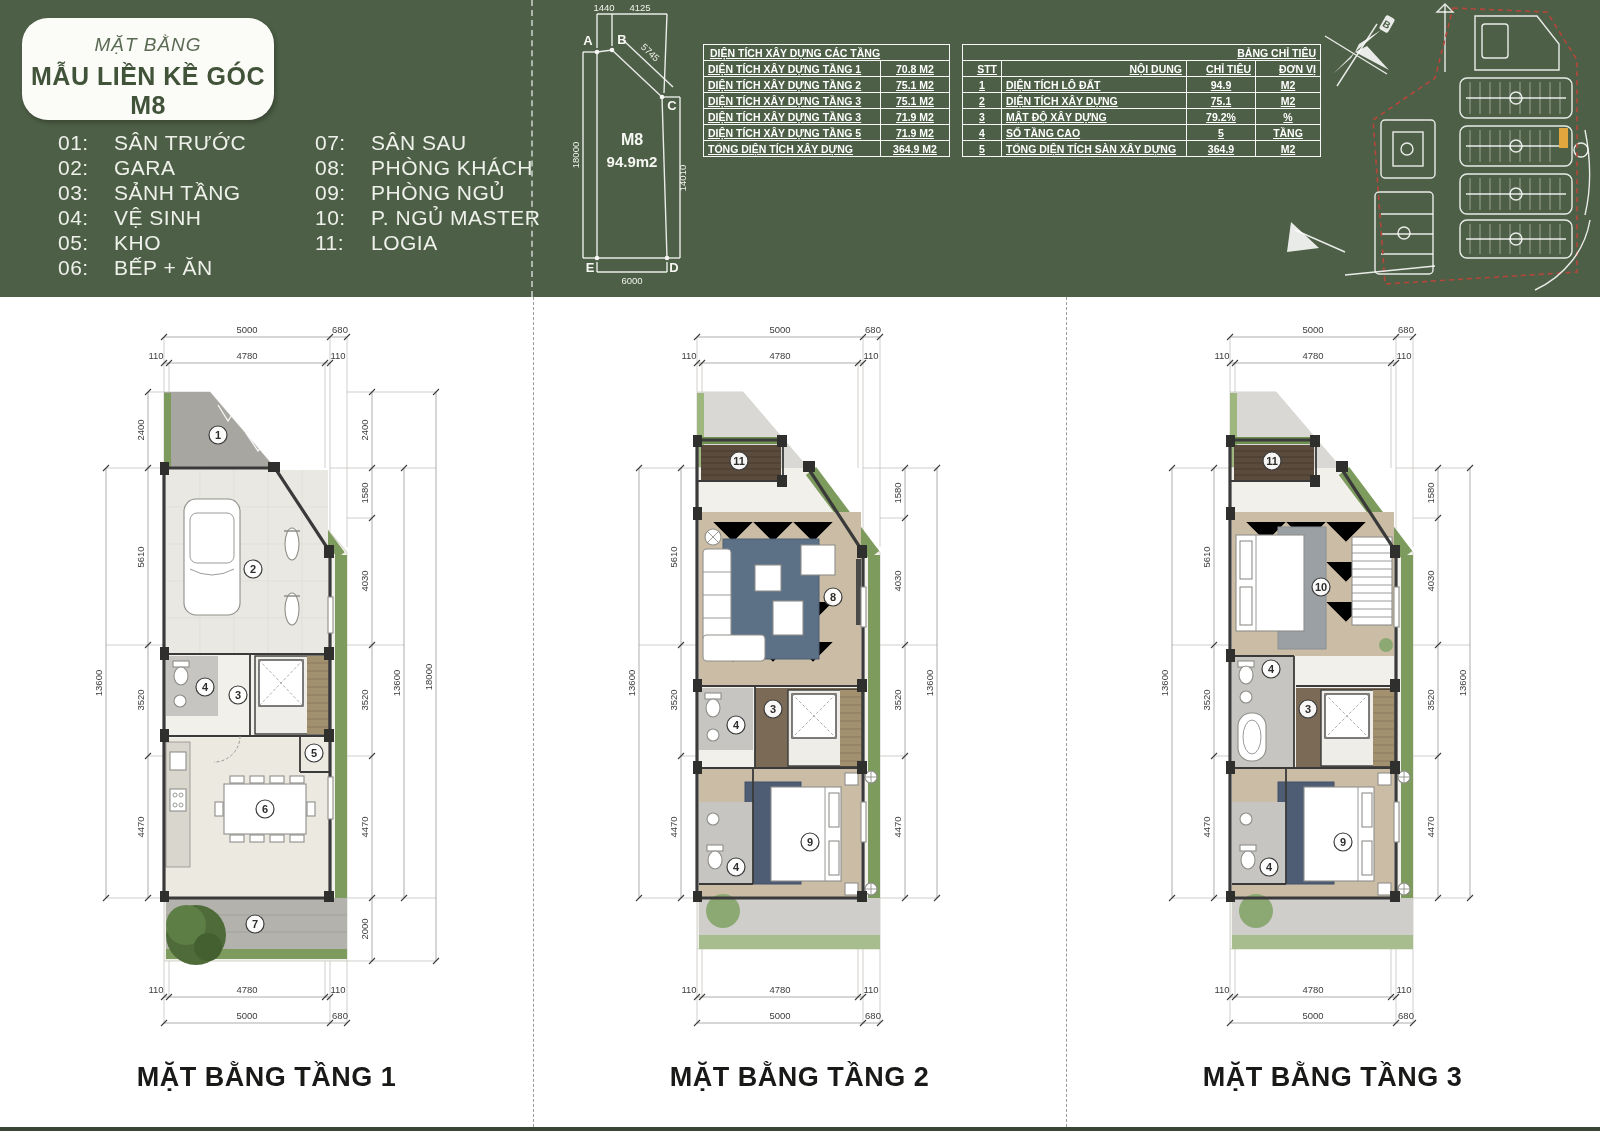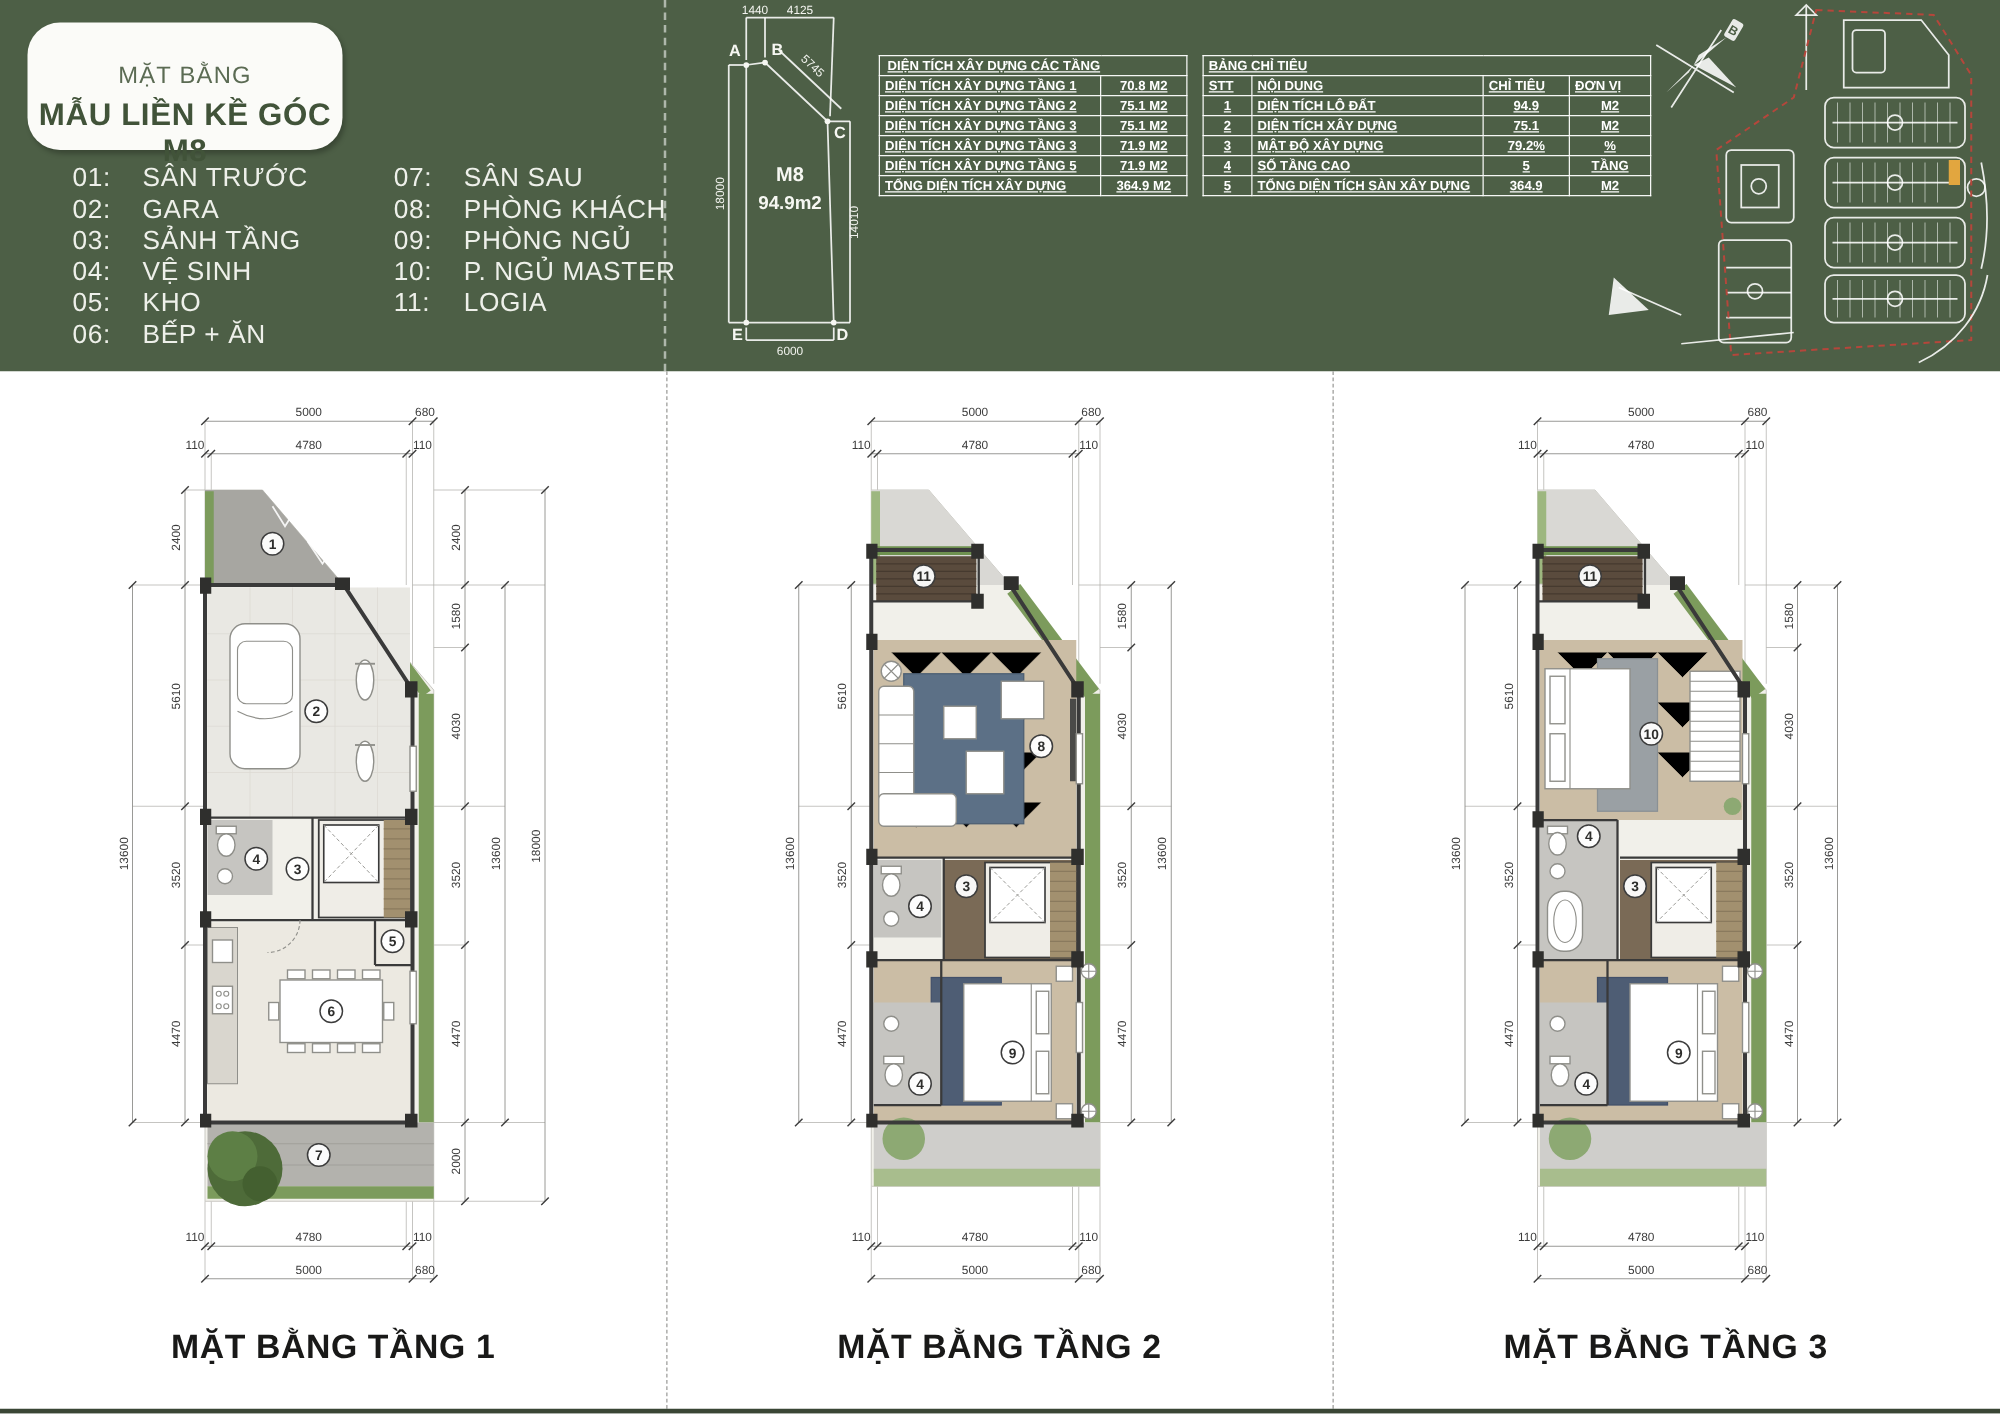--- a/index.html
+++ b/index.html
@@ -2,30 +2,30 @@
 <html><head>
 <meta charset="utf-8">
 <style>
   html,body{margin:0;padding:0;background:#ffffff;}
   #page{position:relative;width:1600px;height:1131px;overflow:hidden;
         font-family:"Liberation Sans",sans-serif;background:#ffffff;}
   
   #header{position:absolute;left:0;top:0;width:1600px;height:297px;background:#4d5f46;}
   #titlebox{position:absolute;left:22px;top:18px;width:252px;height:102px;background:#fbfbf8;
             border-radius:26px;text-align:center;box-shadow:2px 3px 4px rgba(0,0,0,.25);}
-  #titlebox .t1{margin-top:32px;font-size:19px;letter-spacing:1px;color:#5b6b53;}
+  #titlebox .t1{margin-top:16px;font-size:19px;letter-spacing:1px;color:#5b6b53;font-style:italic;}
   #titlebox .t2{margin-top:6px;font-size:25px;font-weight:bold;letter-spacing:.5px;color:#415339;}
   .leg{position:absolute;display:flex;color:#eef0ea;font-size:21px;letter-spacing:.5px;white-space:nowrap;}
   .leg .n{width:56px;}
   .hsep{position:absolute;border-left:2px dashed rgba(255,255,255,.55);}
   
   table.htab{position:absolute;border-collapse:collapse;color:#fff;font-size:10.5px;font-weight:bold;text-decoration:underline;}
   table.htab td,table.htab th{border:1.2px solid rgba(255,255,255,.95);padding:1px 4px;height:13px;
        font-weight:bold;white-space:nowrap;}
-  table.htab th{text-align:left;}
+  table.htab th{text-align:right;}
   td.cl{text-align:left;} td.cc{text-align:center;}
   
   .vsep{position:absolute;border-left:1.5px dashed #9b9b98;top:297px;height:830px;}
   .caption{position:absolute;top:1062px;width:533px;text-align:center;font-size:27px;font-weight:bold;
            letter-spacing:.5px;color:#191918;}
   #botbar{position:absolute;left:0;top:1127px;width:1600px;height:4px;background:#3a4635;}
   .panel{position:absolute;top:297px;width:533px;height:771px;}
   
   .dl{stroke:#8b8b88;stroke-width:.7;fill:none;}
   .ext{stroke:#b1b0ac;stroke-width:.6;fill:none;}

